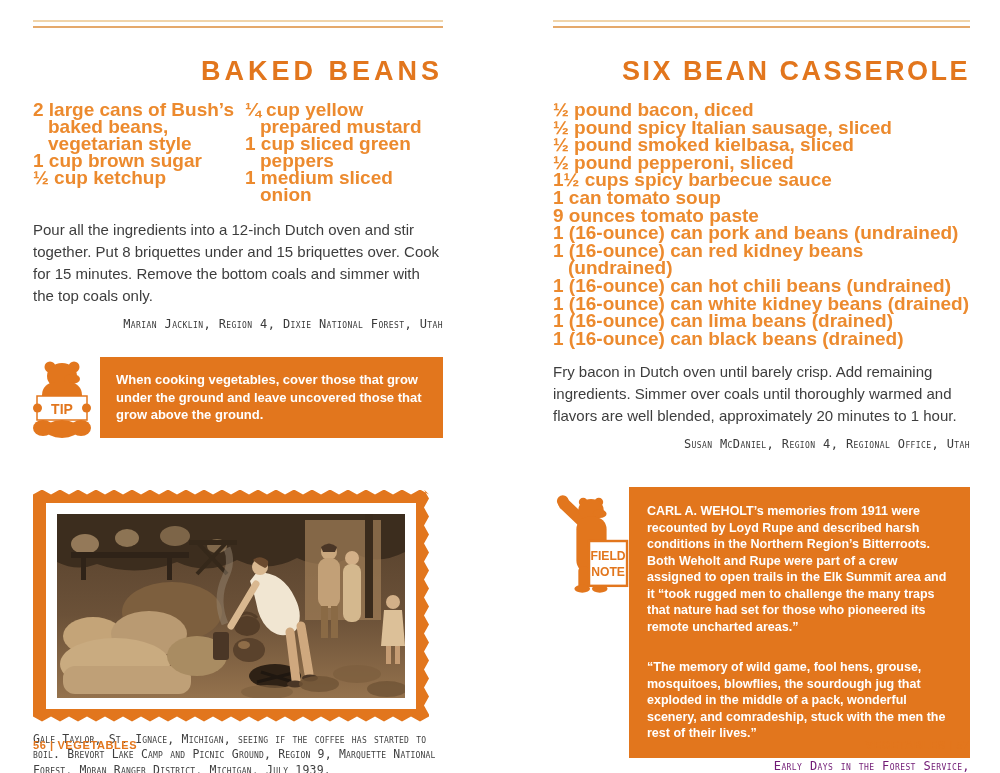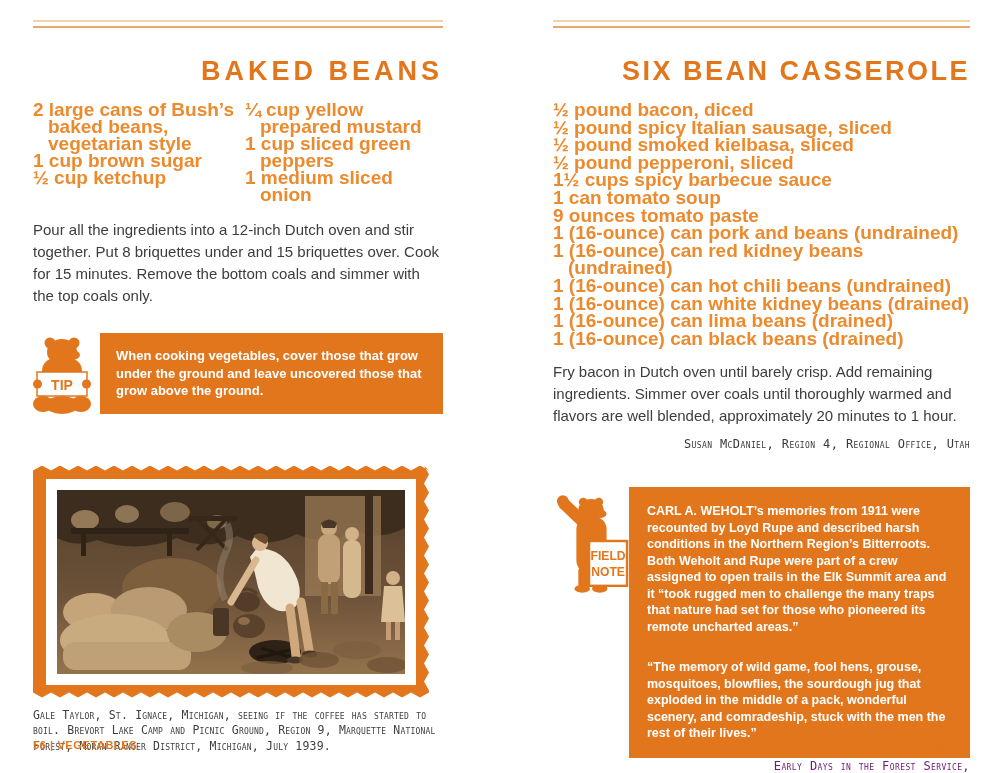--- a/index.html
+++ b/index.html
@@ -92,20 +92,21 @@
         <li>½ cup ketchup</li>
       </ul>
     <ul class="ing c2">
         <li>¼ cup yellow prepared mustard</li>
         <li>1 cup sliced green peppers</li>
         <li>1 medium sliced onion</li>
       </ul>
   </div>
 
   <p class="body-text">Pour all the ingredients into a 12-inch Dutch oven and stir together. Put 8 briquettes under and 15 briquettes over. Cook for 15 minutes. Remove the bottom coals and simmer with the top coals only.</p>
+  <p class="attrib">Marian Jacklin, Region 4, Dixie National Forest, Utah</p>
 
   <div class="tip-row">
     <div class="tip-bear">
       <svg viewBox="0 0 62 80" aria-hidden="true">
         <g fill="#e2761d">
           <circle cx="17" cy="9" r="5.5"></circle>
             <circle cx="41" cy="9" r="5.5"></circle>
           <ellipse cx="29" cy="18" rx="15" ry="13"></ellipse>
           <ellipse cx="39" cy="21" rx="8" ry="5"></ellipse>
           <rect x="9" y="24" width="40" height="38" rx="13"></rect>

